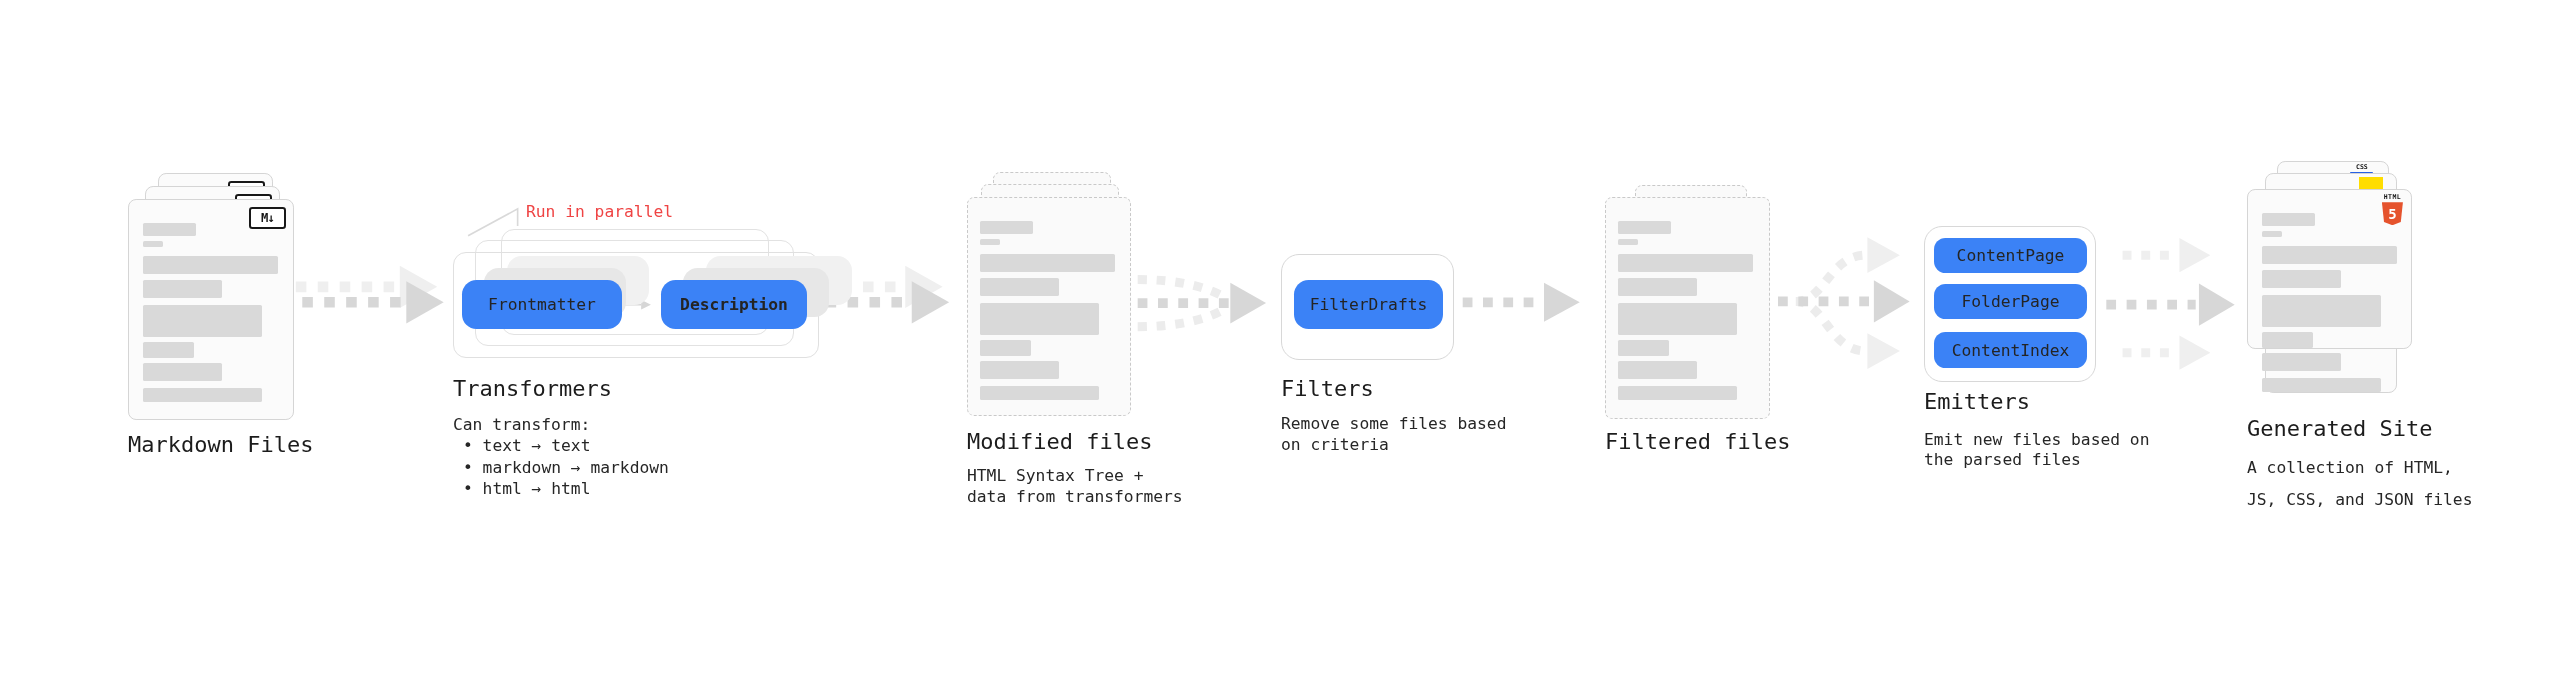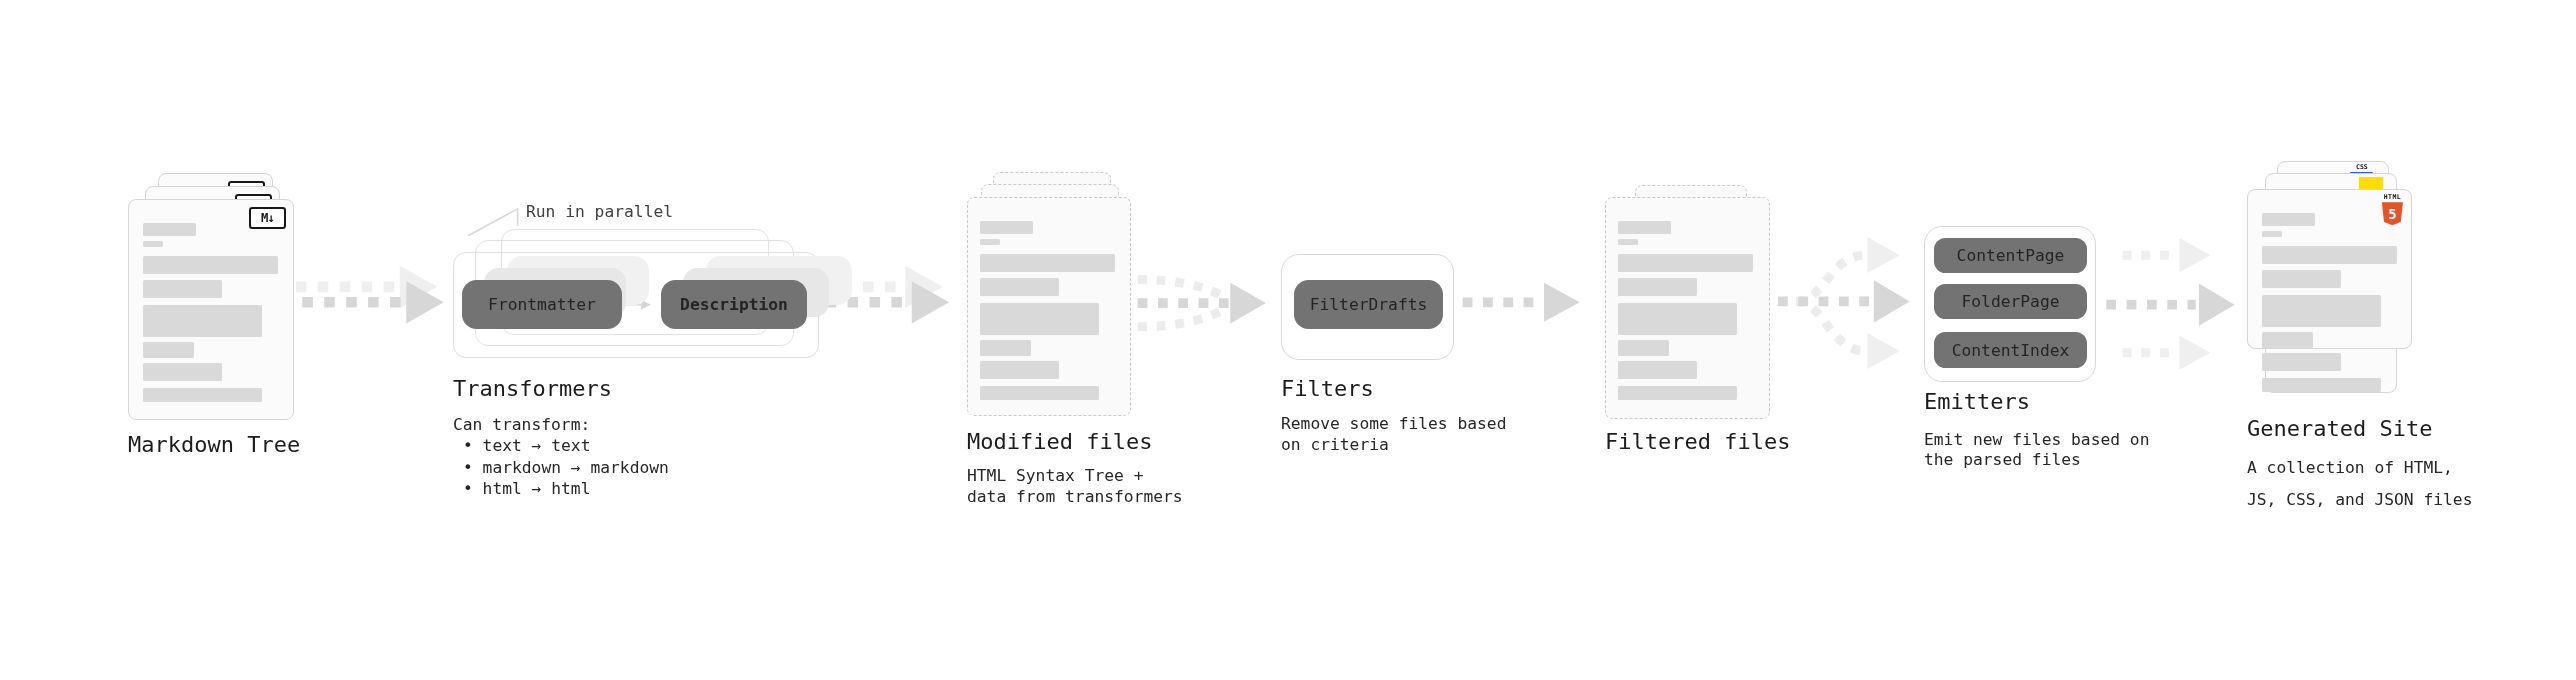--- a/index.html
+++ b/index.html
@@ -30,29 +30,29 @@
   .h5-shield{width:21px;height:23px;margin-top:0.8px;background:var(--html5-orange,#e5532d);
              clip-path:polygon(0 0,100% 0,90% 86%,50% 100%,10% 86%);
              color:#fff;font-size:14px;font-weight:bold;display:flex;align-items:center;justify-content:center;}
   .js-badge{position:absolute;top:3.3px;right:13px;width:24.4px;height:14px;background:var(--js-yellow,#ffdd00);}
   .css-badge{position:absolute;top:2.4px;right:14.6px;width:23px;text-align:center;margin-left:22px;}
   .css-word{font-size:6.5px;font-weight:bold;color:#111;line-height:7.3px;}
   .css-bar{height:3.3px;background:var(--css-blue,#2760e5);margin-top:0.8px;border-radius:0.8px;}
   
   .tbox{position:absolute;box-sizing:border-box;background:transparent;border:1.6px solid #e2e2e2;border-radius:13px;}
   .wbox{position:absolute;box-sizing:border-box;background:#fff;border:1.6px solid #d8d8d8;border-radius:18px;}
-  .pill{position:absolute;box-sizing:border-box;background:#737373;border-radius:14.6px;
+  .pill{position:absolute;box-sizing:border-box;background:#3b82f6;border-radius:14.6px;
         display:flex;align-items:center;justify-content:center;font-size:16.3px;color:#242424;white-space:nowrap;}
   .pill.g1{background:#e7e7e7;}
   .pill.g2{background:#f1f1f1;}
   .pill.em{border-radius:11.4px;}
   
   .h{position:absolute;font-size:22px;color:#1c1c1c;white-space:nowrap;line-height:24.4px;}
   .d{position:absolute;font-size:16.3px;color:#262626;white-space:nowrap;line-height:19.5px;}
-  .ann{position:absolute;font-size:16.3px;color:#404040;white-space:nowrap;}
+  .ann{position:absolute;font-size:16.3px;color:#ef4444;white-space:nowrap;}
 </style>
 </head>
 <body>
 
 <div class="canvas">
 
   <svg class="arrows" width="2576" height="681" viewBox="0 0 3170 838">
 
     <g>
       <g transform="translate(-8,-19)" opacity="1">
@@ -127,21 +127,21 @@
         <div class="bar b1"></div>
         <div class="bar b2"></div>
         <div class="bar b3"></div>
         <div class="bar b4"></div>
         <div class="bar b5"></div>
         <div class="bar b6"></div>
         <div class="bar b7"></div>
         <div class="bar b8"></div>
       </div>
     </div>
-    <div class="h" style="left:128px;top:433px;">Markdown Tree</div>
+    <div class="h" style="left:128px;top:433px;">Markdown Files</div>
   </div>
 
   <div class="stage">
     <div class="tbox" style="left:501px;top:229px;width:268px;height:106px;"></div>
     <div class="tbox" style="left:475px;top:240px;width:319px;height:106px;"></div>
     <div class="tbox" style="left:453px;top:252px;width:366px;height:106px;border-color:#e0e0e0;"></div>
     <div class="pill g2" style="left:507px;top:256px;width:142px;height:49px;"></div>
     <div class="pill g1" style="left:484px;top:268px;width:142px;height:49px;"></div>
     <div class="pill" style="left:462px;top:280px;width:160px;height:49px;">Frontmatter</div>
     <div class="pill g2" style="left:706px;top:256px;width:146px;height:49px;"></div>

